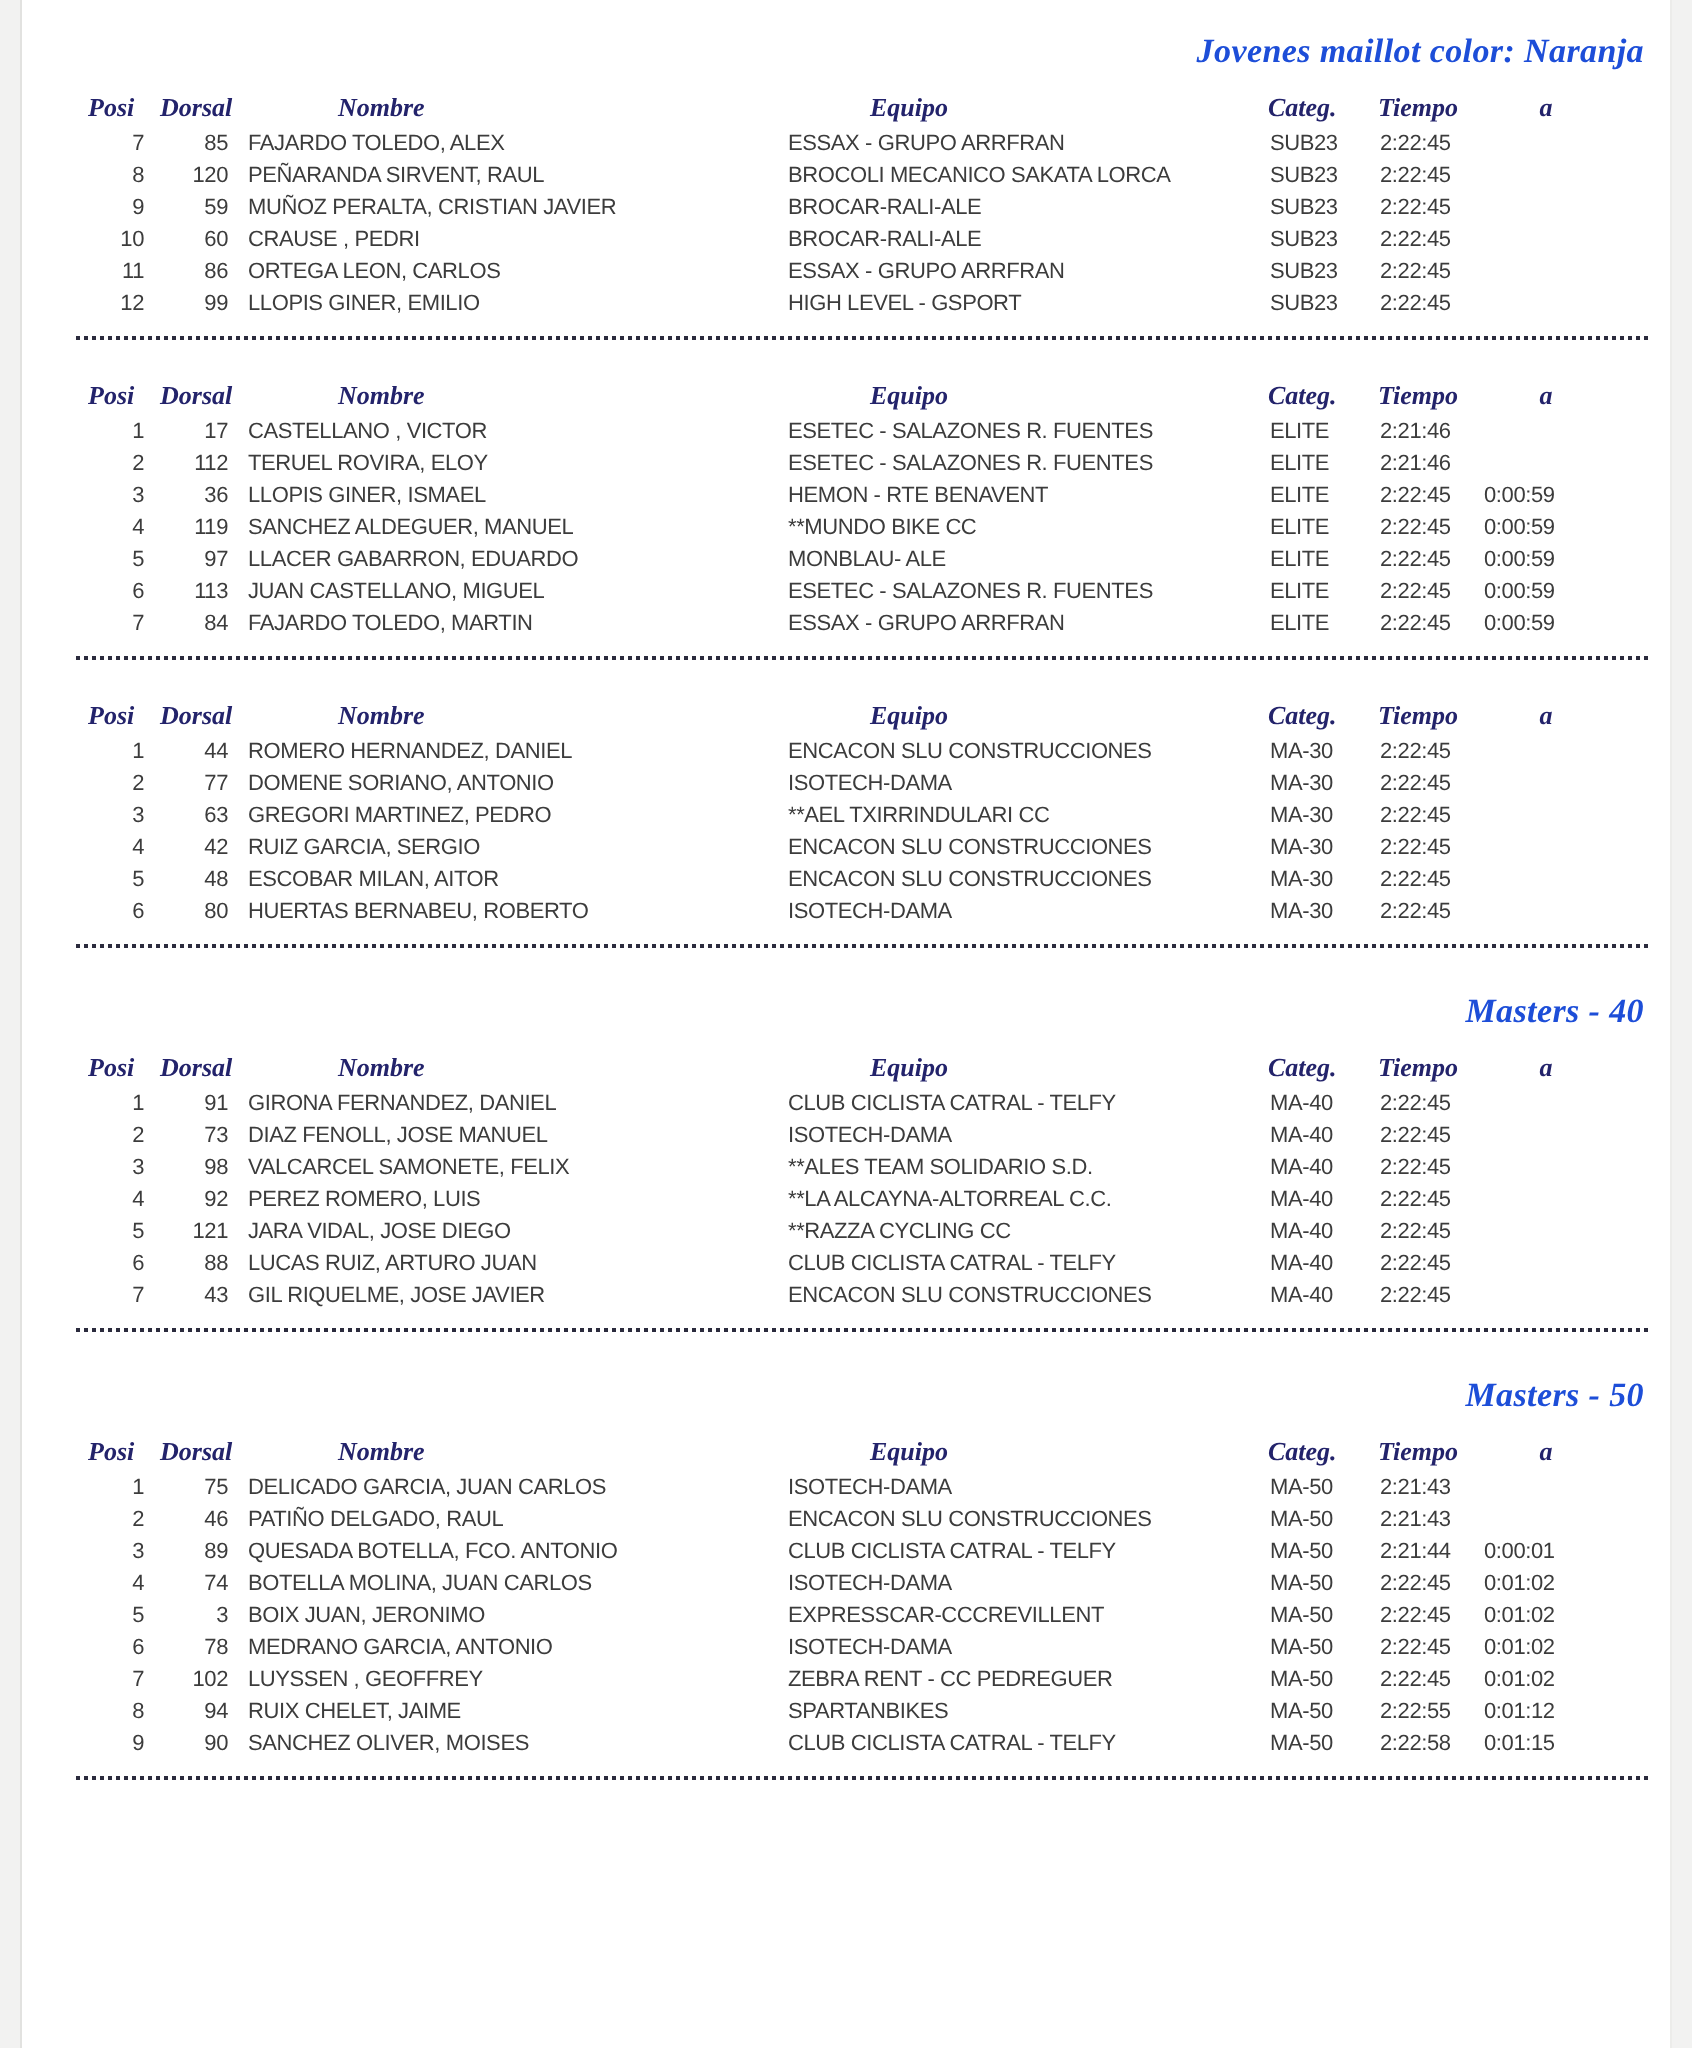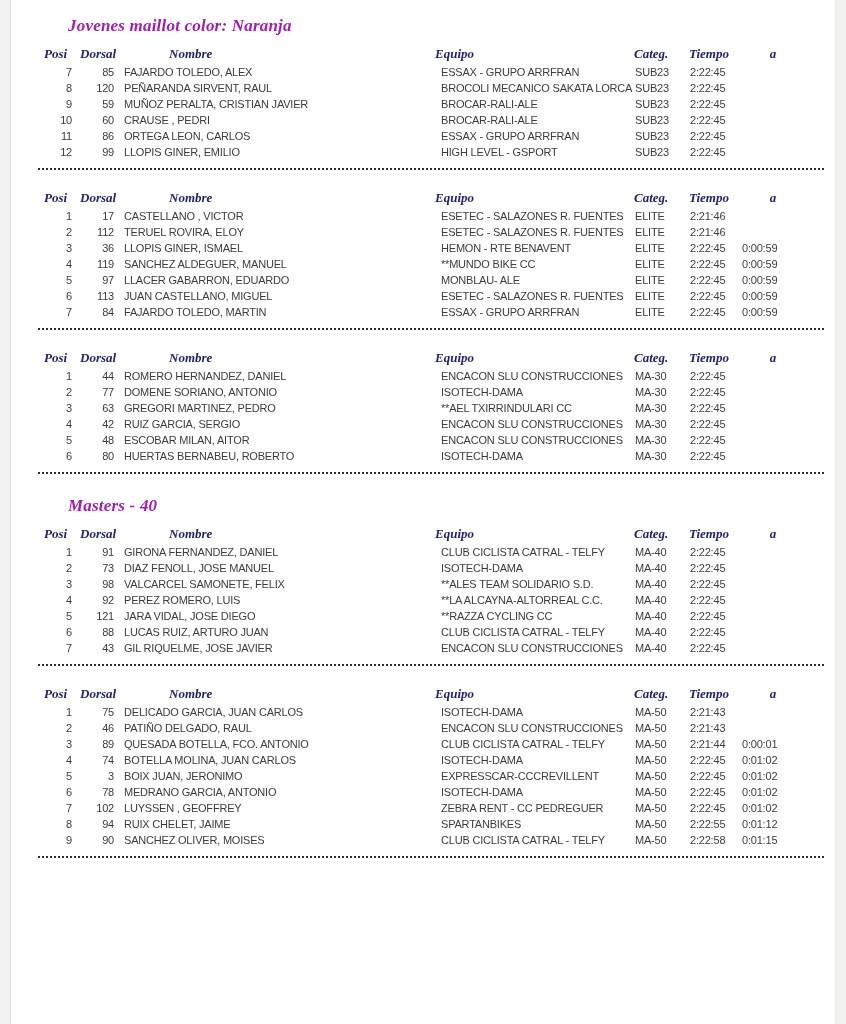--- a/index.html
+++ b/index.html
@@ -31,22 +31,22 @@
   }
   .section {
     margin-bottom: 20px;
   }
   .section-title {
     font-family: "Liberation Serif", serif;
     font-style: italic;
     font-weight: bold;
     font-size: 17px;
     line-height: 24px;
-    color: #a21caf;
-    text-align: left;
+    color: #1d4ed8;
+    text-align: right;
     padding-left: 30px;
     letter-spacing: 0.2px;
   }
   .thead, .trow {
     display: grid;
     grid-template-columns: 40px 36px 276px 244px 54px 54px 62px;
     align-items: baseline;
   }
   .thead {
     margin-top: 8px;
@@ -69,21 +69,21 @@
     height: 16px;
     font-family: "Liberation Sans", sans-serif;
     font-size: 11px;
     letter-spacing: -0.2px;
     color: #3c3c3c;
     white-space: nowrap;
   }
   .td-posi   { text-align: right; padding-right: 6px; }
   .td-dorsal { text-align: right; }
   .td-nombre { padding-left: 10px; }
-  .td-equipo { padding-left: 4px; margin-left: 47px; }
+  .td-equipo { padding-left: 4px; }
   .td-categ  { padding-left: 1px; }
   .td-tiempo { padding-left: 2px; }
   .td-a      { text-align: left; }
   .dotted-divider {
     margin-top: 6px;
     margin-right: -4px;
     height: 2px;
     background-image: repeating-linear-gradient(90deg, #2b2b3d 0 2px, transparent 2px 4px);
   }
 </style>
@@ -382,20 +382,21 @@
             <div class="td-equipo">ENCACON SLU CONSTRUCCIONES</div>
             <div class="td-categ">MA-40</div>
             <div class="td-tiempo">2:22:45</div>
             <div class="td-a"></div>
           </div>
         </div>
     <div class="dotted-divider"></div>
   </div>
 
   <div class="section">
+    <div class="section-title">Masters - 50</div>
     <div class="thead">
       <div class="th-posi">Posi</div>
       <div class="th-dorsal">Dorsal</div>
       <div class="th-nombre">Nombre</div>
       <div class="th-equipo">Equipo</div>
       <div class="th-categ">Categ.</div>
       <div class="th-tiempo">Tiempo</div>
       <div class="th-a">a</div>
     </div>
     <div class="rows">

